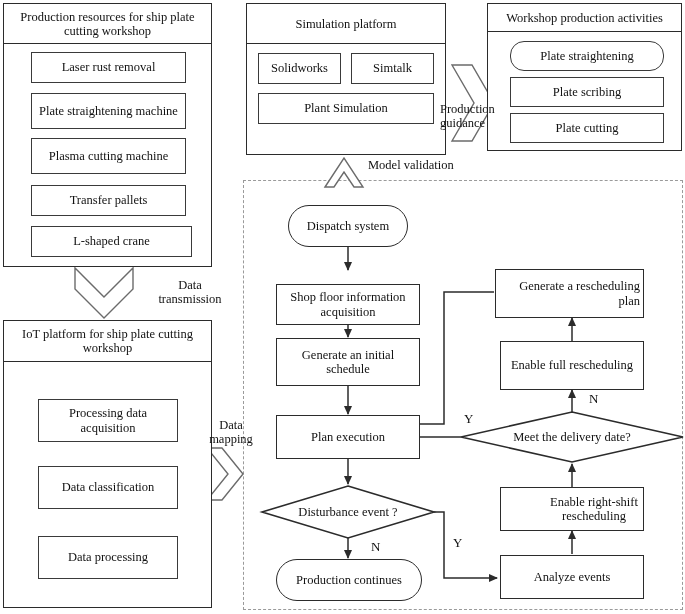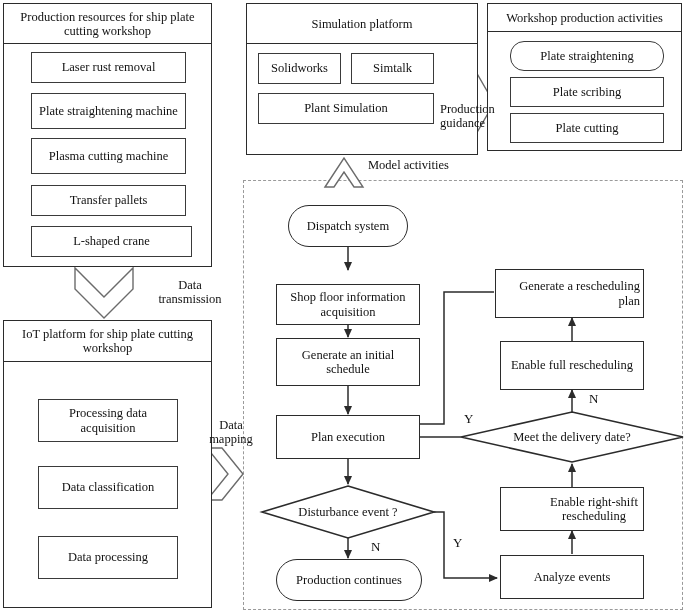--- a/index.html
+++ b/index.html
@@ -182,21 +182,21 @@
 
   <div class="panel" style="left:3px; top:3px; width:209px; height:264px;">
     <div class="panel-title" style="height:40px;">Production resources for ship plate cutting workshop</div>
     <div class="ibox" style="left:27px; top:48px; width:155px; height:31px;">Laser rust removal</div>
     <div class="ibox" style="left:27px; top:89px; width:155px; height:36px;">Plate straightening machine</div>
     <div class="ibox" style="left:27px; top:134px; width:155px; height:36px;">Plasma cutting machine</div>
     <div class="ibox" style="left:27px; top:181px; width:155px; height:31px;">Transfer pallets</div>
     <div class="ibox" style="left:27px; top:222px; width:161px; height:31px;">L-shaped crane</div>
   </div>
 
-  <div class="panel" style="left:246px; top:3px; width:232px; height:152px;">
+  <div class="panel" style="left:246px; top:3px; width:200px; height:152px;">
     <div class="panel-title" style="height:40px;">Simulation platform</div>
     <div class="ibox" style="left:11px; top:49px; width:83px; height:31px;">Solidworks</div>
     <div class="ibox" style="left:104px; top:49px; width:83px; height:31px;">Simtalk</div>
     <div class="ibox" style="left:11px; top:89px; width:176px; height:31px;">Plant Simulation</div>
   </div>
 
   <div class="panel" style="left:487px; top:3px; width:195px; height:148px;">
     <div class="panel-title" style="height:28px;">Workshop production activities</div>
     <div class="ibox" style="left:22px; top:37px; width:154px; height:30px;border-radius:14px;">Plate straightening</div>
     <div class="ibox" style="left:22px; top:73px; width:154px; height:30px;">Plate scribing</div>
@@ -205,21 +205,21 @@
 
   <div class="panel" style="left:3px; top:320px; width:209px; height:288px;">
     <div class="panel-title" style="height:41px;">IoT platform for ship plate cutting workshop</div>
     <div class="ibox" style="left:34px; top:78px; width:140px; height:43px;">Processing data acquisition</div>
     <div class="ibox" style="left:34px; top:145px; width:140px; height:43px;">Data classification</div>
     <div class="ibox" style="left:34px; top:215px; width:140px; height:43px;">Data processing</div>
   </div>
 
   <div class="free-label" style="left:440px; top:102px; width:48px;">Production guidance</div>
 
-  <div class="free-label" style="left:368px; top:158px; width:120px;">Model activities</div>
+  <div class="free-label" style="left:368px; top:158px; width:120px;">Model validation</div>
 
   <div class="free-label" style="left:150px; top:278px; width:80px; text-align:center;">Data transmission</div>
 
   <div class="free-label" style="left:205px; top:418px; width:52px; text-align:center;">Data mapping</div>
 
   <div class="fc-term" style="left:288px; top:205px; width:120px; height:42px;">Dispatch system</div>
 
   <div class="fc-box" style="left:276px; top:284px; width:144px; height:41px;">Shop floor information acquisition</div>
 
   <div class="fc-box" style="left:276px; top:338px; width:144px; height:48px;">Generate an initial schedule</div>

